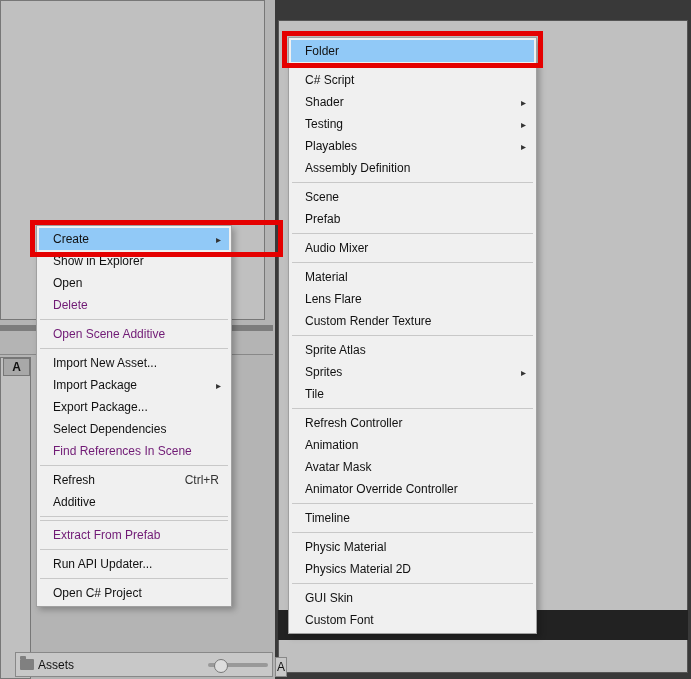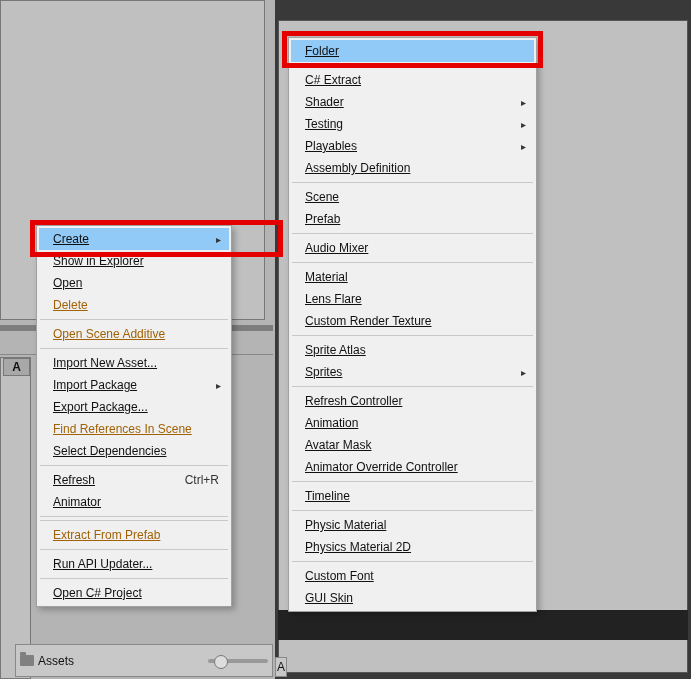--- a/index.html
+++ b/index.html
@@ -67,21 +67,21 @@
     position: absolute;
     left: 0; top: 331px;
     width: 273px; height: 24px;
     background: #b4b4b4;
     border-bottom: 1px solid #888;
   }
   
   .assets-footer {
     position: absolute;
     left: 15px; bottom: 2px;
-    width: 258px; height: 33px;
+    width: 258px; height: 25px;
     background: #c8c8c8;
     border: 1px solid #888;
     display: flex; align-items: center;
     padding: 0 4px;
   }
   .assets-footer .icon {
     width: 14px; height: 11px;
     background: #808080;
     border-radius: 1px;
     margin-right: 4px;
@@ -129,23 +129,22 @@
     padding: 2px;
   }
   .menu-item {
     padding: 4px 24px 4px 14px;
     white-space: nowrap;
     display: flex;
     align-items: center;
     min-height: 22px;
     position: relative;
     color: #111;
-    text-decoration: underline;
-  }
-  .menu-item.disabled { color: #a16207; }
+  }
+  .menu-item.disabled { color: #701a75; }
   .menu-item.highlight { background: #91c9f7; }
   .menu-sep {
     height: 1px;
     background: #c8c8c8;
     margin: 3px 1px;
   }
   .menu-item .arrow {
     position: absolute;
     right: 8px;
     font-size: 10px;
@@ -212,33 +211,33 @@
   <div class="menu-item">
     <span>Import New Asset...</span>
   </div>
   <div class="menu-item">
     <span>Import Package</span>
     <span class="arrow">▸</span>
   </div>
   <div class="menu-item">
     <span>Export Package...</span>
   </div>
+  <div class="menu-item">
+    <span>Select Dependencies</span>
+  </div>
   <div class="menu-item disabled">
     <span>Find References In Scene</span>
   </div>
-  <div class="menu-item">
-    <span>Select Dependencies</span>
-  </div>
   <div class="menu-sep"></div>
   <div class="menu-item">
     <span>Refresh</span>
     <span class="shortcut">Ctrl+R</span>
   </div>
   <div class="menu-item">
-    <span>Animator</span>
+    <span>Additive</span>
   </div>
   <div class="menu-sep"></div>
   <div class="menu-sep"></div>
   <div class="menu-item disabled">
     <span>Extract From Prefab</span>
   </div>
   <div class="menu-sep"></div>
   <div class="menu-item">
     <span>Run API Updater...</span>
   </div>
@@ -247,21 +246,21 @@
     <span>Open C# Project</span>
   </div>
 </div>
 
 <div class="menu menu2">
   <div class="menu-item highlight">
     <span>Folder</span>
   </div>
   <div class="menu-sep"></div>
   <div class="menu-item">
-    <span>C# Extract</span>
+    <span>C# Script</span>
   </div>
   <div class="menu-item">
     <span>Shader</span>
     <span class="arrow">▸</span>
   </div>
   <div class="menu-item">
     <span>Testing</span>
     <span class="arrow">▸</span>
   </div>
   <div class="menu-item">
@@ -293,20 +292,23 @@
     <span>Custom Render Texture</span>
   </div>
   <div class="menu-sep"></div>
   <div class="menu-item">
     <span>Sprite Atlas</span>
   </div>
   <div class="menu-item">
     <span>Sprites</span>
     <span class="arrow">▸</span>
   </div>
+  <div class="menu-item">
+    <span>Tile</span>
+  </div>
   <div class="menu-sep"></div>
   <div class="menu-item">
     <span>Refresh Controller</span>
   </div>
   <div class="menu-item">
     <span>Animation</span>
   </div>
   <div class="menu-item">
     <span>Avatar Mask</span>
   </div>
@@ -319,24 +321,24 @@
   </div>
   <div class="menu-sep"></div>
   <div class="menu-item">
     <span>Physic Material</span>
   </div>
   <div class="menu-item">
     <span>Physics Material 2D</span>
   </div>
   <div class="menu-sep"></div>
   <div class="menu-item">
+    <span>GUI Skin</span>
+  </div>
+  <div class="menu-item">
     <span>Custom Font</span>
-  </div>
-  <div class="menu-item">
-    <span>GUI Skin</span>
   </div>
 </div>
 
 <div class="callout callout1"></div>
 <div class="callout callout2"></div>
 
 <div class="assets-footer">
   <div class="icon"></div>
   <span>Assets</span>
   <div class="slider"></div>

